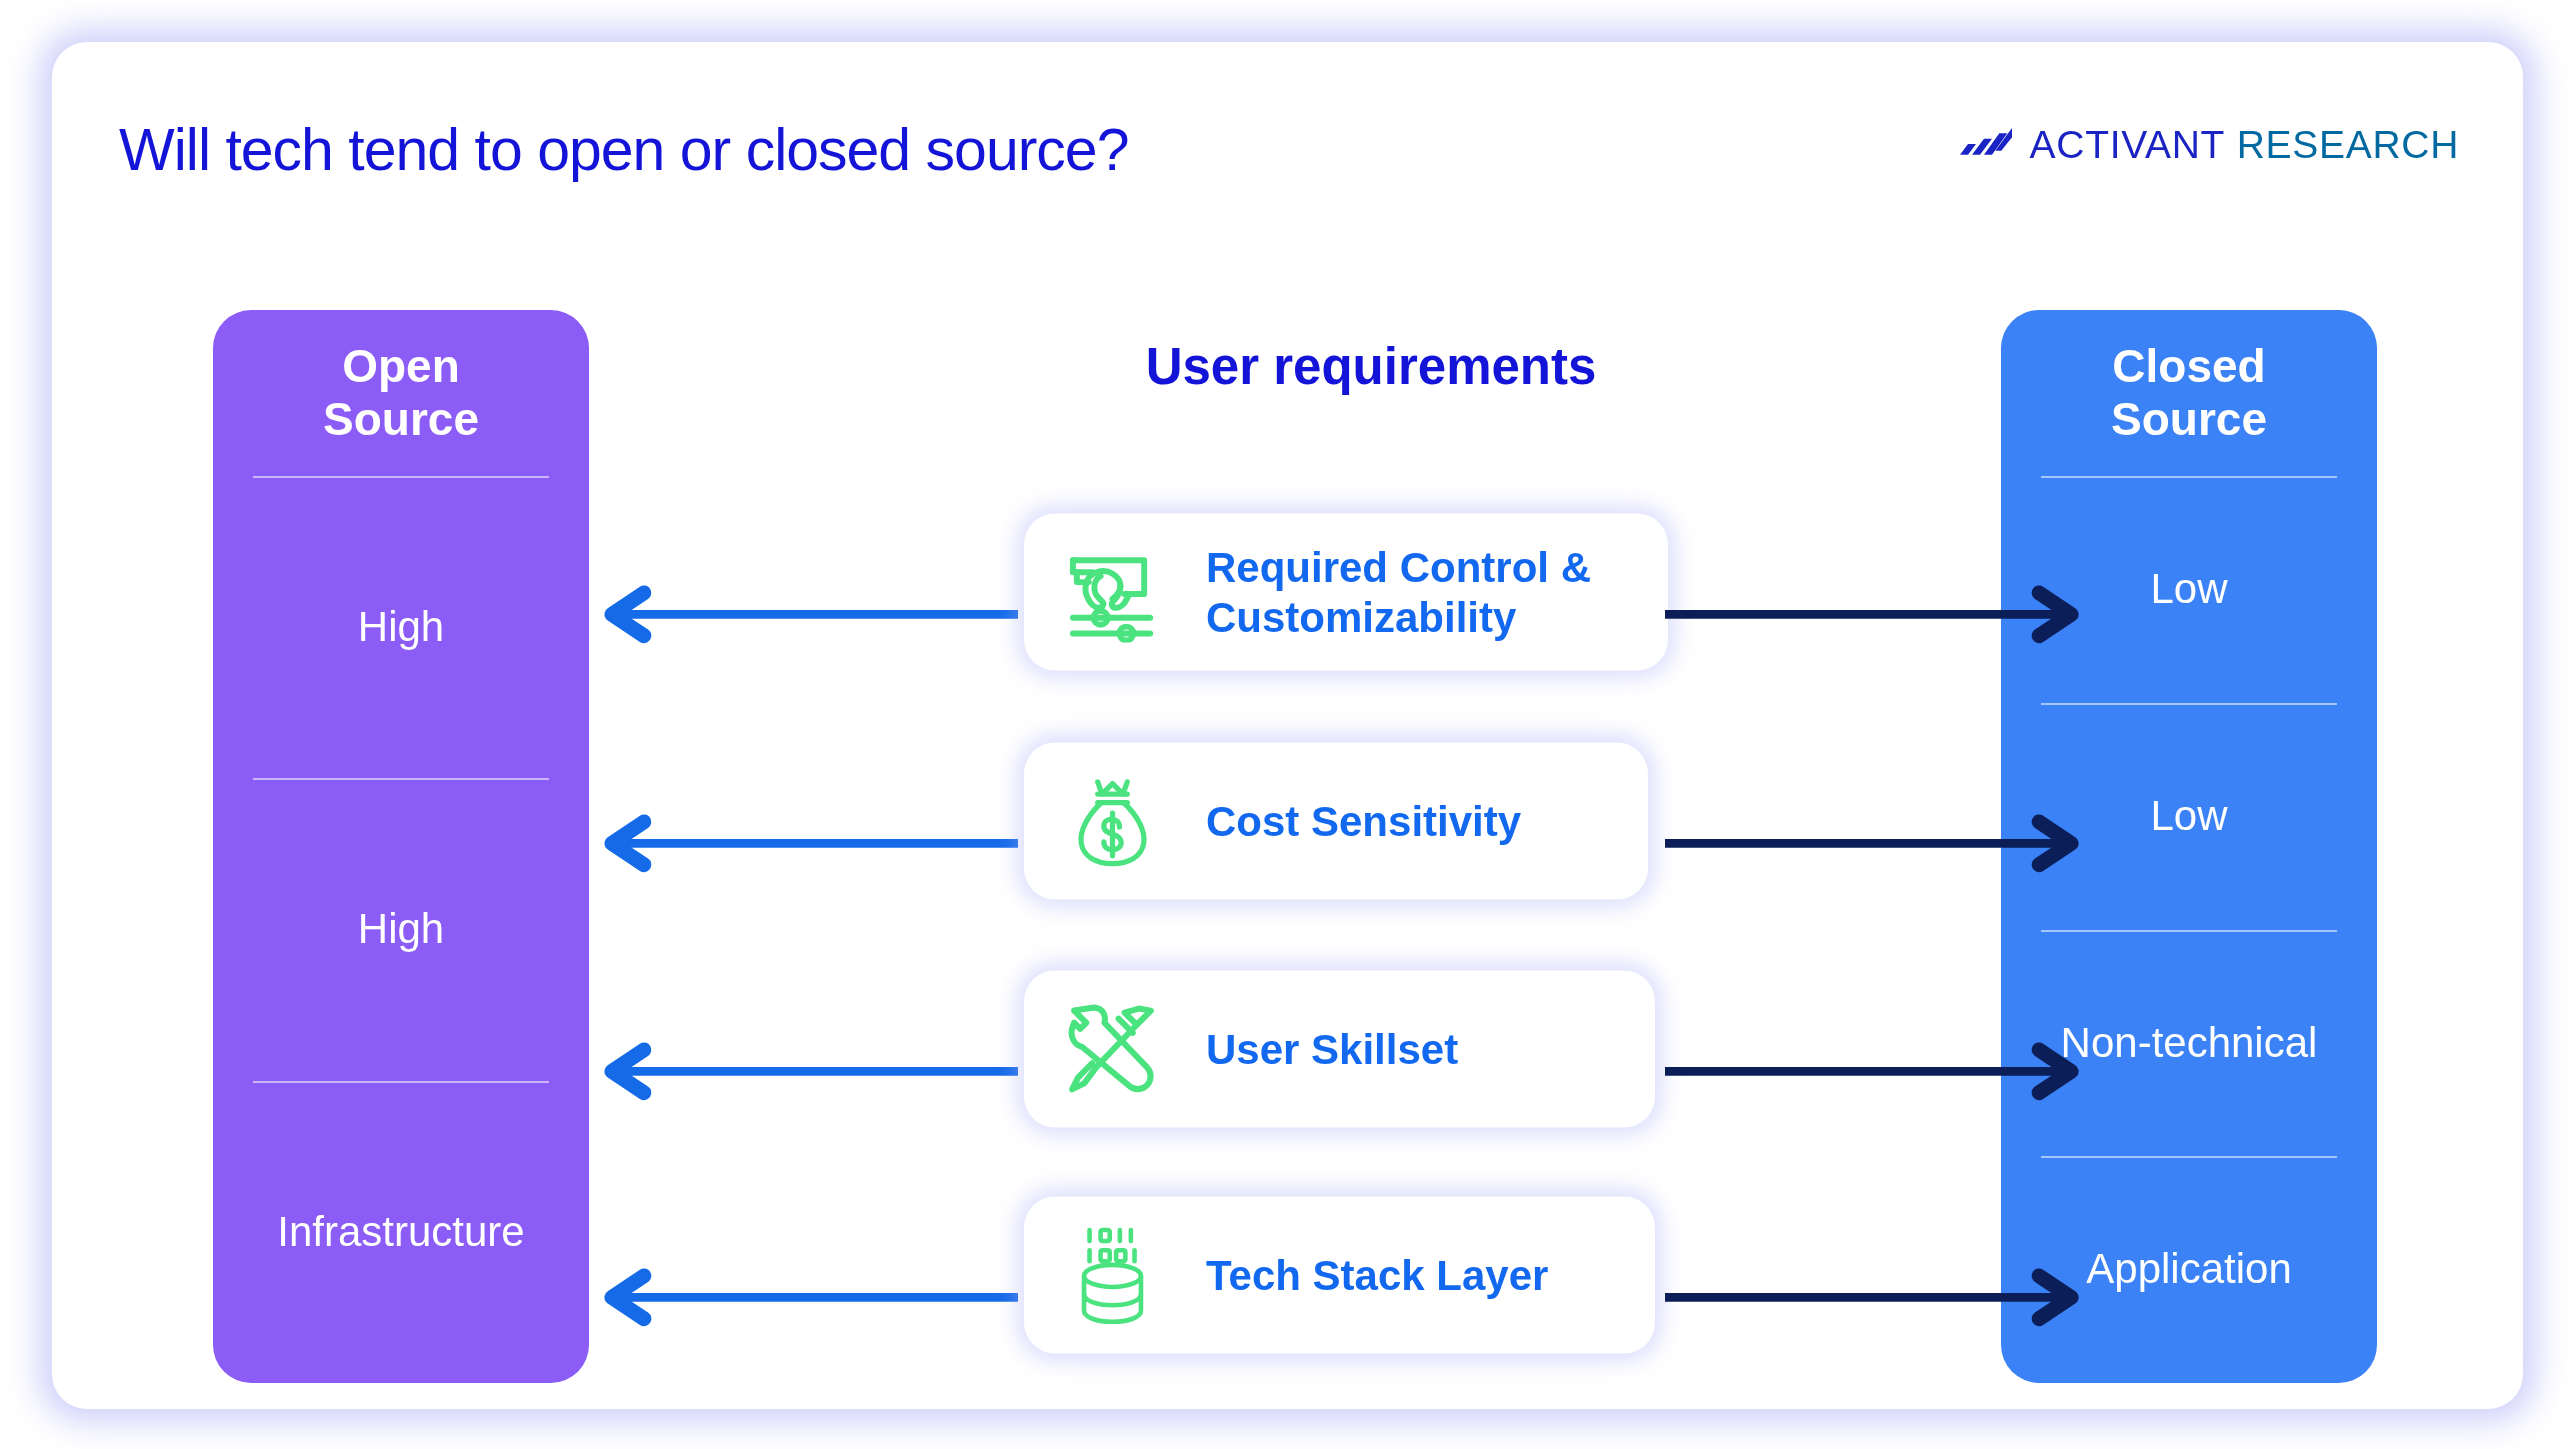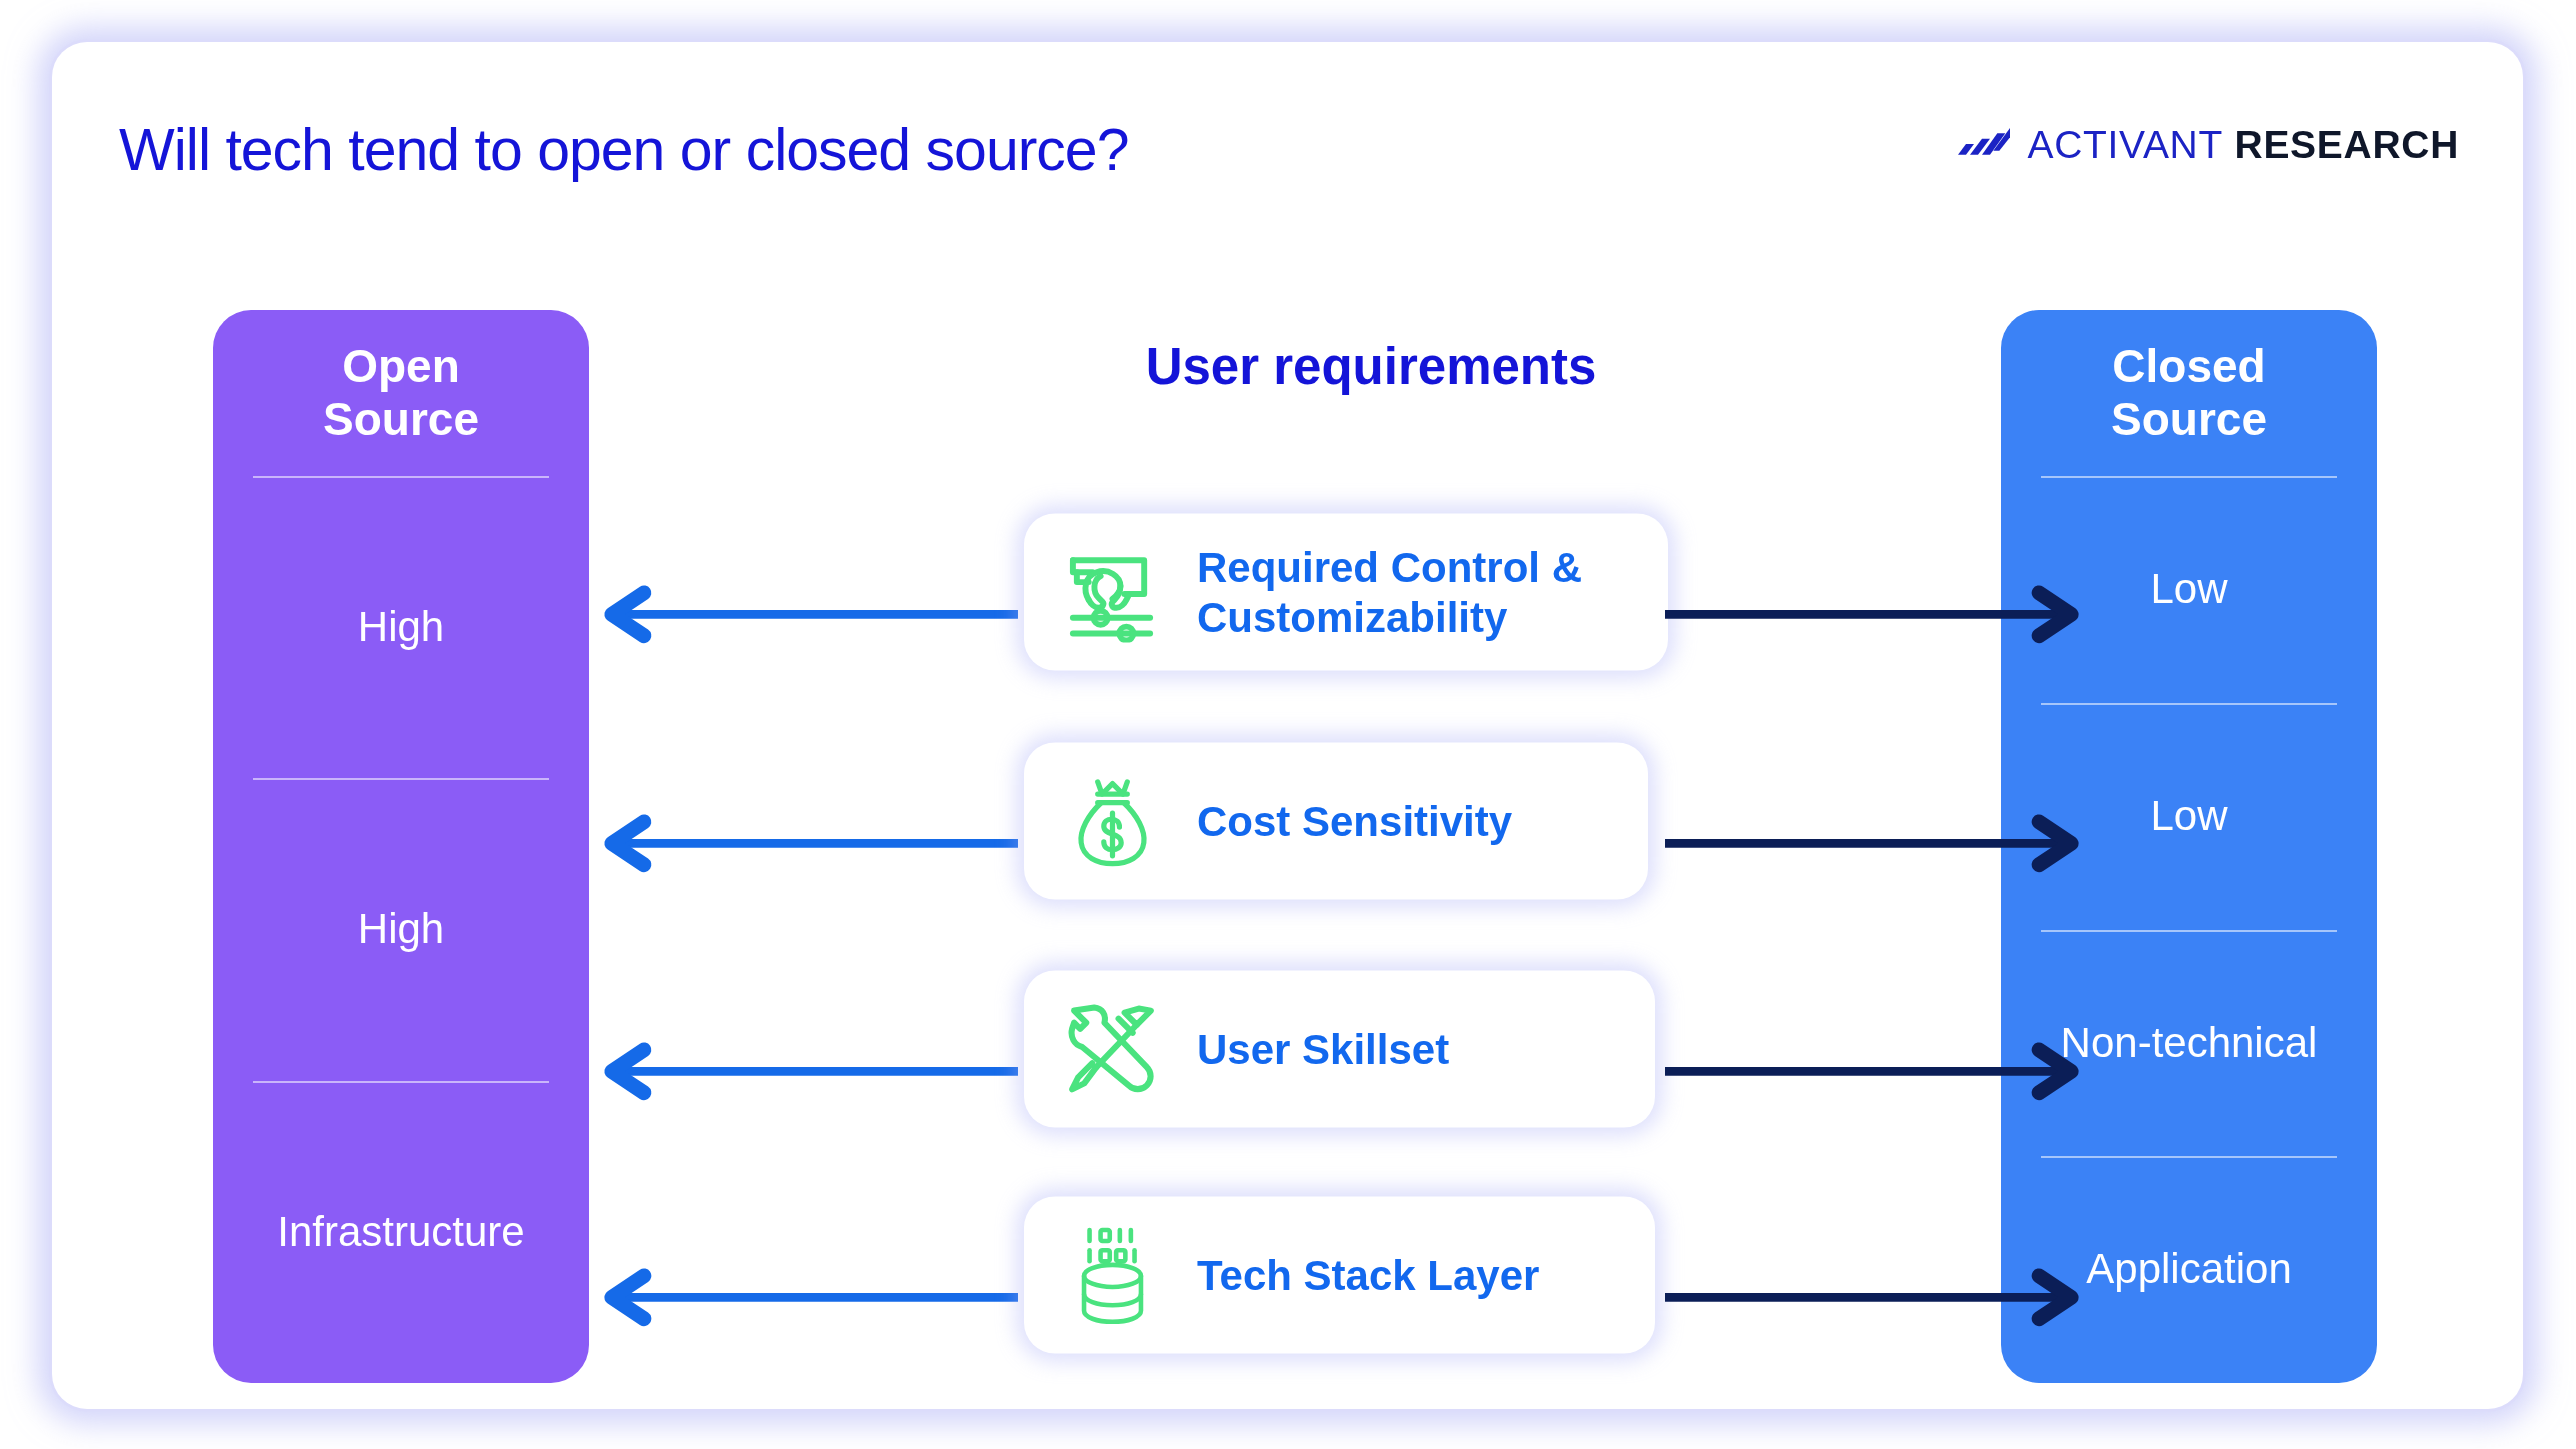--- a/index.html
+++ b/index.html
@@ -33,21 +33,21 @@
   #logo {
     position:absolute;
     right:64px; top:81px;
     display:flex;
     align-items:center;
     gap:17.4px;
   }
   #logo-mark { display:block; }
   #logo-text { white-space:nowrap; font-size:39px; letter-spacing:0.7px; }
   .logo-bold { font-weight:normal; color:#1b23c4; }
-  .logo-light { font-weight:bold; color:#0f172a;text-align:center; }
+  .logo-light { font-weight:normal; color:#0369a1;text-align:center; }
 
   
   #mid-title {
     position:absolute;
     left:1024px; top:295px;
     width:590px;
     text-align:center;
     font-size:51px;
     font-weight:bold;
     color:#1414d8;
@@ -127,21 +127,21 @@
   
   .req-card {
     position:absolute;
     top:50%;
     transform:translateY(-50%);
     background:#ffffff;
     border-radius:31px;
     box-shadow:0 0 20px 8px rgba(176,180,248,0.42);
     display:flex;
     align-items:center;
-    gap:34px;
+    gap:43px;
     padding:28px 38px;
     min-height:152px;
   }
   #card0 { left:462px; width:644px; }
   #card1 { left:462px; width:624px; }
   #card2 { left:462px; width:631px; }
   #card3 { left:462px; width:631px; }
 
   .req-icon { flex:0 0 auto; width:101px; display:flex; align-items:center; justify-content:center; }
   .req-icon svg { display:block; }

